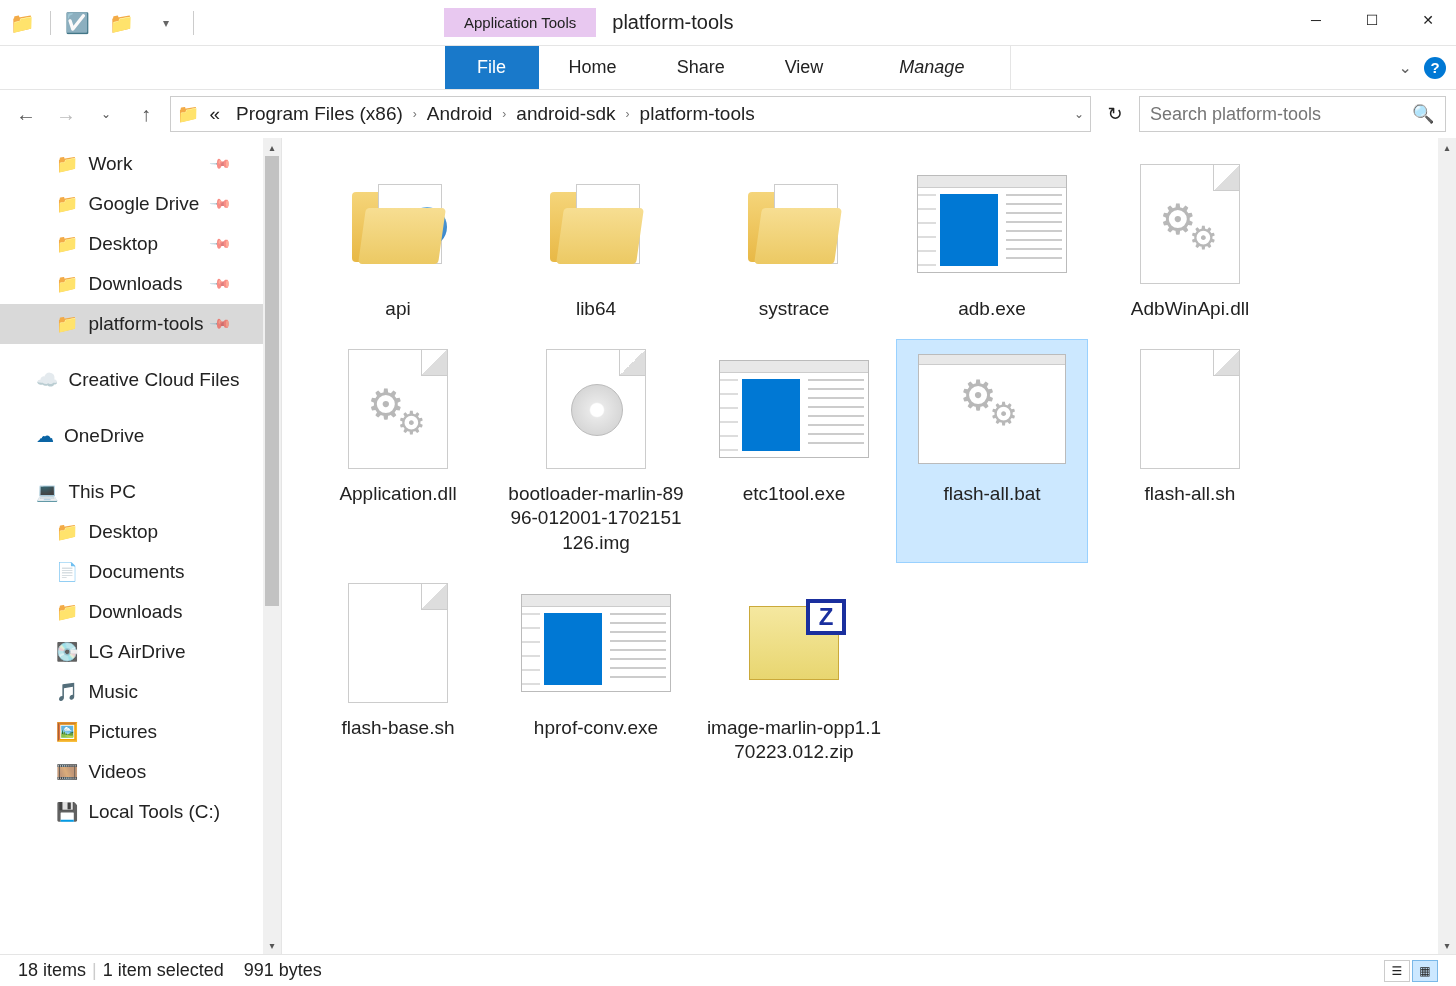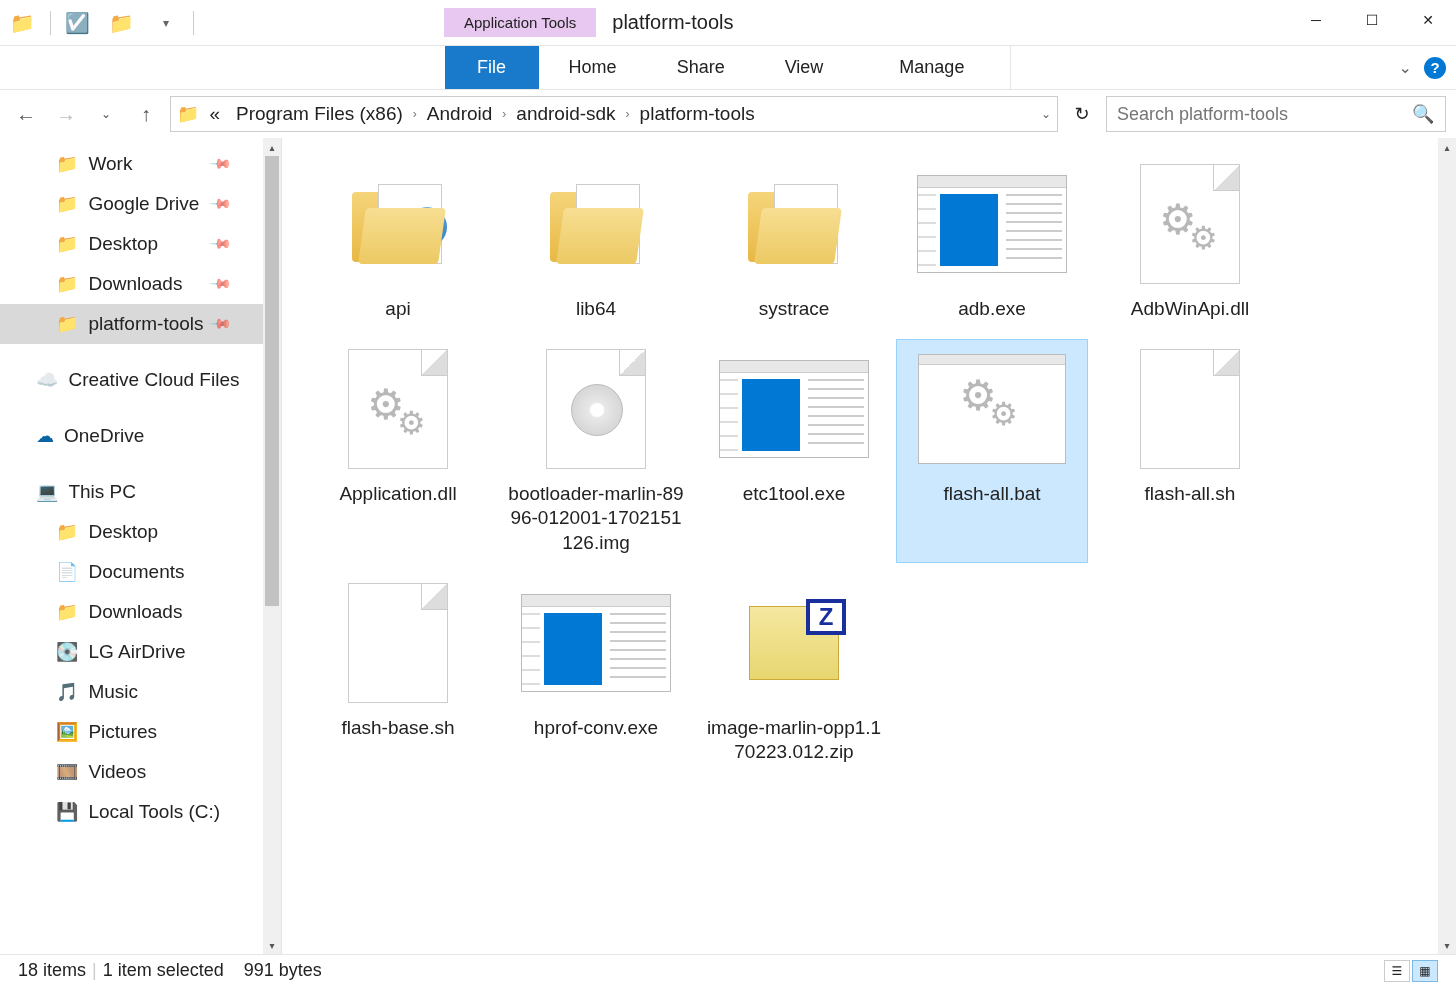--- a/index.html
+++ b/index.html
@@ -12,36 +12,36 @@
 .qat-sep { width: 1px; height: 24px; background: #ccc; }
 .app-tools { background: #e8c8f0; padding: 6px 20px; font-size: 15px; margin-left: 250px; }
 .title-text { font-size: 20px; margin-left: 16px; }
 .win-controls { position: absolute; right: 0; top: 0; display: flex; }
 .win-btn { width: 56px; height: 40px; display: flex; align-items: center; justify-content: center; font-size: 14px; }
 
 
 .ribbon { height: 44px; display: flex; align-items: stretch; background: #fff; border-bottom: 1px solid #e5e5e5; position: relative; justify-content: center; }
 .file-tab { background: #1979ca; color: #fff; width: 94px; display: flex; align-items: center; justify-content: center; font-size: 18px; }
 .tab { padding: 0 30px; display: flex; align-items: center; font-size: 18px; }
-.manage-tab { width: 158px; justify-content: center; border-right: 1px solid #e5e5e5; }
+.manage-tab { width: 158px; justify-content: center; border-right: 1px solid #e5e5e5; font-style: italic; }
 .ribbon-right { position: absolute; right: 10px; top: 0; height: 100%; display: flex; align-items: center; gap: 12px; }
 .chev-down { font-size: 16px; color: #666; }
 .help-icon { width: 22px; height: 22px; border-radius: 50%; background: #0078d4; color: #fff; display: flex; align-items: center; justify-content: center; font-size: 15px; font-weight: bold; }
 
 
 .addr-row { height: 48px; display: flex; align-items: center; padding: 6px 10px; gap: 8px; }
 .nav-btn { width: 32px; height: 32px; display: flex; align-items: center; justify-content: center; font-size: 20px; color: #555; }
 .nav-btn.disabled { color: #bbb; }
 .addr-bar { flex: 1; height: 36px; border: 1px solid #ccc; display: flex; align-items: center; padding: 0 6px; gap: 4px; }
 .addr-folder-icon { color: #f3c768; font-size: 18px; }
 .crumb { padding: 0 6px; font-size: 19px; }
 .crumb-sep { color: #777; font-size: 12px; }
 .addr-drop { margin-left: auto; font-size: 12px; color: #666; }
 .refresh-btn { width: 32px; height: 32px; display: flex; align-items: center; justify-content: center; font-size: 18px; }
-.search-box { width: 340px; height: 36px; border: 1px solid #ccc; display: flex; align-items: center; padding: 0 10px; }
+.search-box { width: 307px; height: 36px; border: 1px solid #ccc; display: flex; align-items: center; padding: 0 10px; }
 .search-box input { border: none; outline: none; flex: 1; font-size: 18px; color: #888; }
 .search-icon { font-size: 18px; color: #333; }
 
 
 .body { flex: 1; display: flex; overflow: hidden; }
 .sidebar { width: 282px; position: relative; display: flex; border-right: 1px solid #e5e5e5; }
 .tree { flex: 1; padding-top: 6px; overflow: hidden; }
 .tree-item { height: 40px; display: flex; align-items: center; padding-left: 56px; gap: 10px; font-size: 19px; position: relative; }
 .tree-item.pinned::after { content: "📌"; position: absolute; right: 34px; font-size: 14px; transform: rotate(45deg); opacity: 0.6; }
 .tree-item.selected { background: #d9d9d9; }

